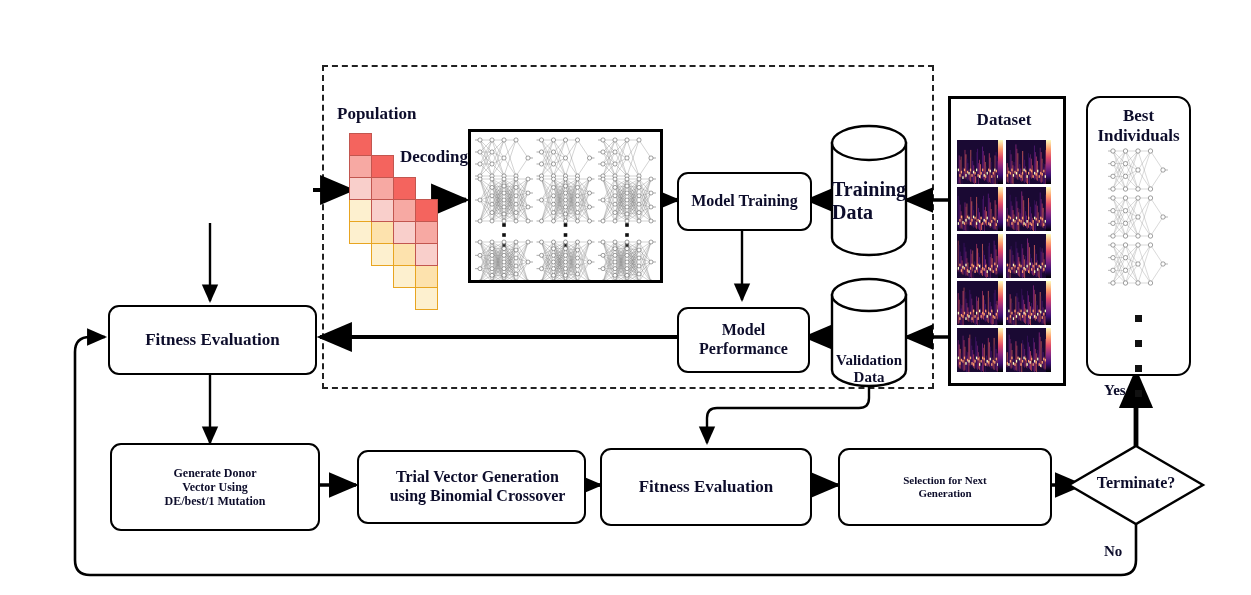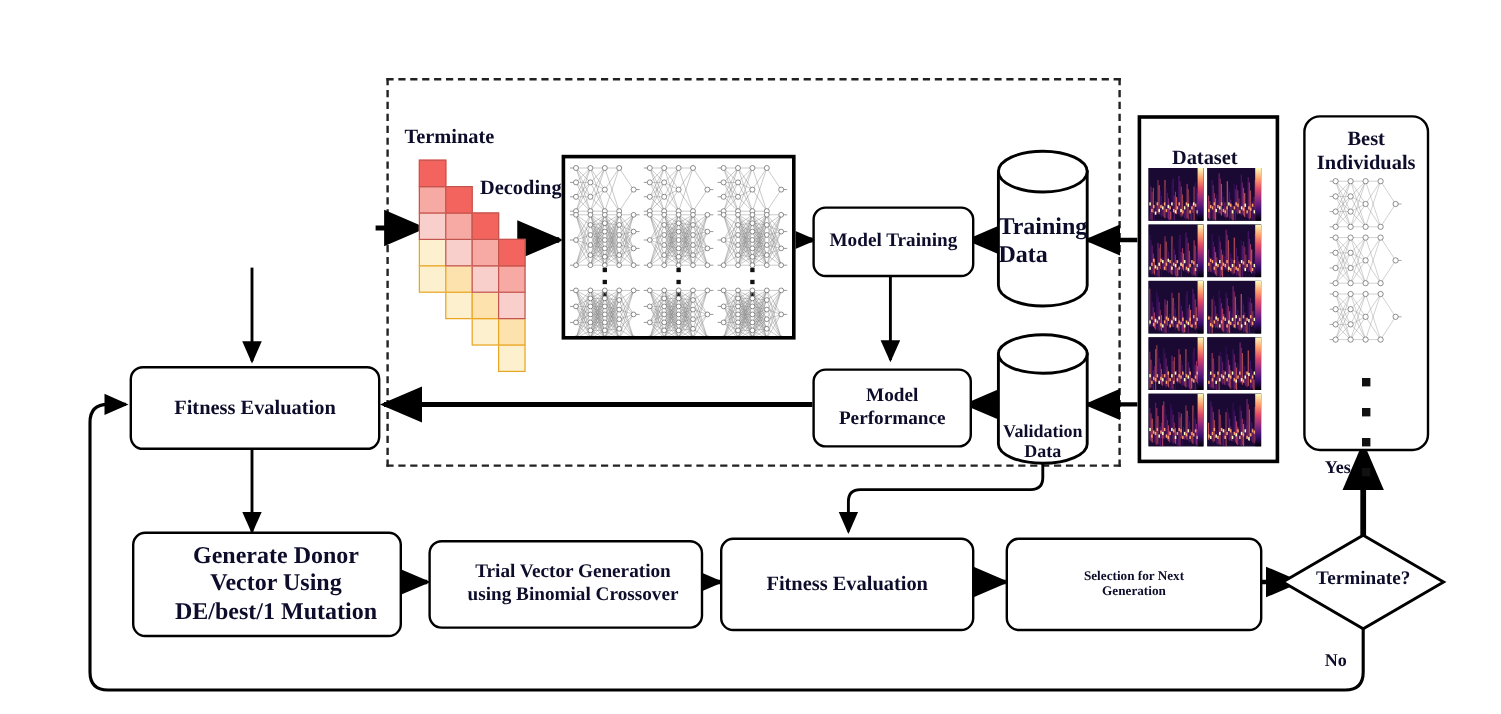--- a/index.html
+++ b/index.html
@@ -87,21 +87,21 @@
     <line x1="1048" y1="485" x2="1082" y2="485" stroke="#000" stroke-width="3.6" marker-end="url(#ah)"></line>
 
     <path d="M869,370 L869,398 Q869,408 859,408 L717,408 Q707,408 707,418 L707,443" fill="none" stroke="#000" stroke-width="2.4" marker-end="url(#ahb)"></path>
 
     <line x1="1136" y1="446" x2="1136" y2="372" stroke="#000" stroke-width="4.8" marker-end="url(#ah)"></line>
 
     <path d="M1136,524 L1136,560 Q1136,575 1121,575 L90,575 Q75,575 75,560 L75,352 Q75,337 90,337 L105,337" fill="none" stroke="#000" stroke-width="2.6" marker-end="url(#ahb)"></path>
   </svg>
 
 
-  <div class="caption" style="left:337px;top:104px;font-size:17px;">Terminate</div>
+  <div class="caption" style="left:337px;top:104px;font-size:17px;">Population</div>
 
   <div id="population-grid" style="left:349px;top:133px;width:115px;height:190px;">
       <div class="pcell" style="left: 0px; top: 0px; background: rgb(244, 100, 94); border-color: rgb(194, 86, 79); z-index: 30;"></div>
       <div class="pcell" style="left: 0px; top: 22px; background: rgb(247, 169, 163); border-color: rgb(194, 86, 79); z-index: 29;"></div>
       <div class="pcell" style="left: 22px; top: 22px; background: rgb(244, 100, 94); border-color: rgb(194, 86, 79); z-index: 29;"></div>
       <div class="pcell" style="left: 0px; top: 44px; background: rgb(249, 207, 203); border-color: rgb(194, 86, 79); z-index: 28;"></div>
       <div class="pcell" style="left: 22px; top: 44px; background: rgb(247, 169, 163); border-color: rgb(194, 86, 79); z-index: 28;"></div>
       <div class="pcell" style="left: 44px; top: 44px; background: rgb(244, 100, 94); border-color: rgb(194, 86, 79); z-index: 28;"></div>
       <div class="pcell" style="left: 0px; top: 66px; background: rgb(253, 240, 207); border-color: rgb(232, 165, 33); z-index: 27;"></div>
       <div class="pcell" style="left: 22px; top: 66px; background: rgb(249, 207, 203); border-color: rgb(194, 86, 79); z-index: 27;"></div>
@@ -1349,21 +1349,21 @@
 Data</div>
 
   <div class="caption" style="left:1069px;top:474px;width:134px;text-align:center;font-size:16px;font-family:Liberation Serif, serif;">Terminate?</div>
 
   <div class="caption" style="left:1104px;top:382px;font-size:15px;">Yes</div>
 
   <div class="caption" style="left:1104px;top:543px;font-size:15px;">No</div>
 
   <div class="panel" style="left:948px;top:96px;width:112px;height:284px;"></div>
 
-  <div class="caption" style="left:948px;top:110px;width:112px;text-align:center;font-size:17px;margin-top:12px;">Dataset</div>
+  <div class="caption" style="left:948px;top:110px;width:112px;text-align:center;font-size:17px;">Dataset</div>
 
   <div id="dataset-grid" style="left:957px;top:140px;width:94px;height:232px;">
       <div class="spec"><svg width="100%" height="100%" viewBox="0 0 60 40" preserveAspectRatio="none">
           <rect width="60" height="40" fill="#1a0933"></rect>
           <rect x="1" y="34" width="1.15" height="6" fill="#5b1a7e" opacity="0.55"></rect>
           <rect x="2.2800000000000002" y="14" width="1.15" height="25" fill="#8c2981" opacity="0.8600000000000001"></rect>
           <rect x="3.56" y="18" width="1.15" height="22" fill="#c43e6b" opacity="0.5700000000000001"></rect>
           <rect x="4.84" y="15" width="1.15" height="19" fill="#e8655f" opacity="0.68"></rect>
           <rect x="6.12" y="28" width="1.15" height="12" fill="#3d1263" opacity="0.5900000000000001"></rect>
           <rect x="7.4" y="25" width="1.15" height="9" fill="#5b1a7e" opacity="0.7000000000000001"></rect>
@@ -2332,21 +2332,21 @@
         </g>
     </svg>
     <div class="dots-col" style="left:0;right:0;margin:auto;top:208px;width:101px;align-items:center;">
       <i></i>
         <i></i>
         <i></i>
         <i></i>
     </div>
   </div>
 
-  <div class="box" style="left:110px;top:443px;width:206px;height:84px;font-size:20px;white-space:pre-line;padding-left:15px;">
+  <div class="box" style="left:110px;top:443px;width:206px;height:84px;font-size:12px;white-space:pre-line;">
     <span>Generate Donor
 Vector Using
 DE/best/1 Mutation</span>
   </div>
 
   <div class="box" style="left:357px;top:450px;width:213px;height:70px;font-size:16px;white-space:pre-line;padding-left:12px;">
     <span>Trial Vector Generation
 using Binomial Crossover</span>
   </div>
 

